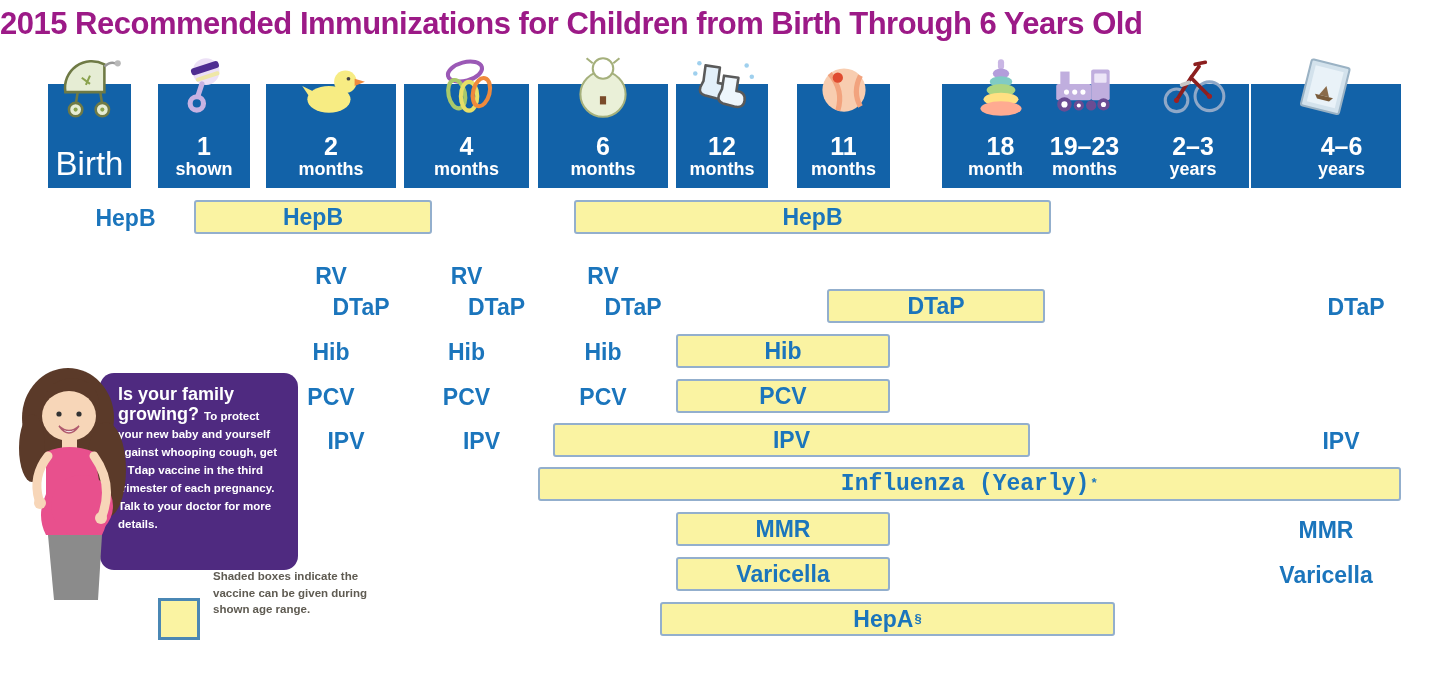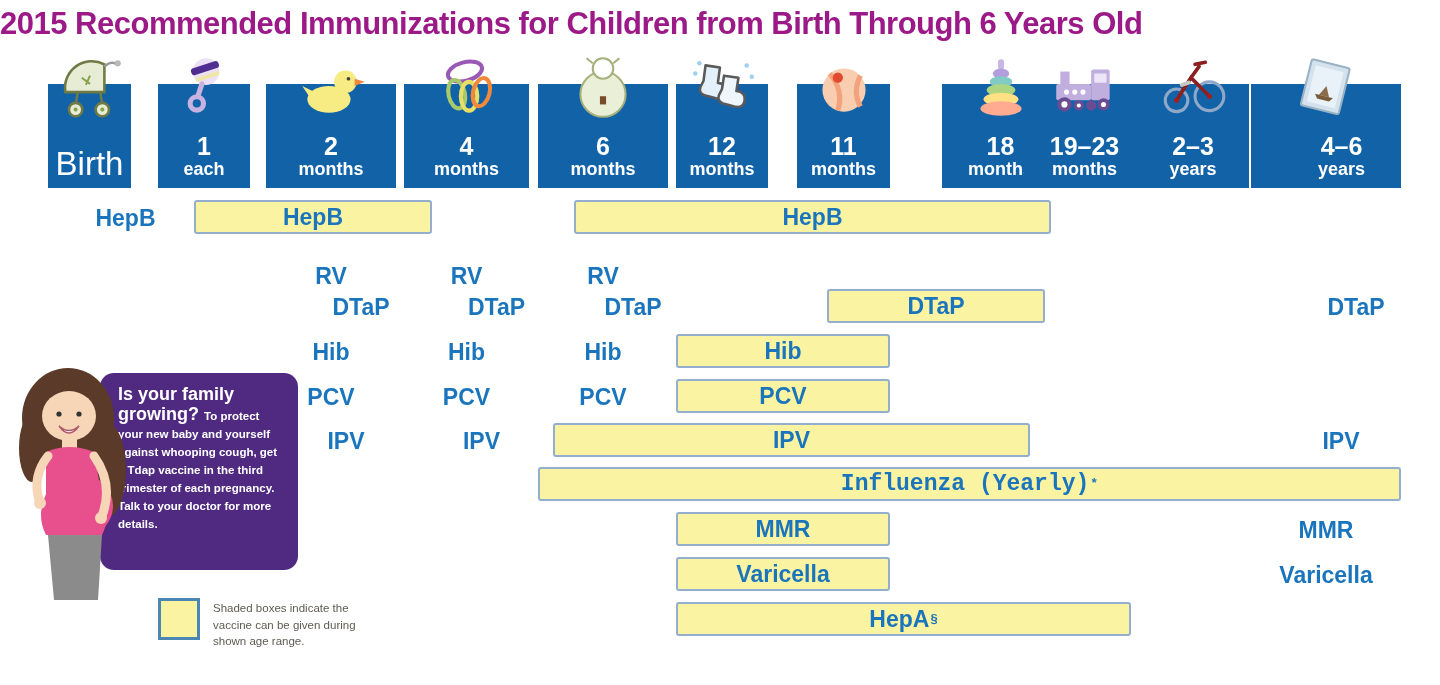--- a/index.html
+++ b/index.html
@@ -41,22 +41,22 @@
   }
   .callout-heading{font-size:18px;font-weight:bold;line-height:1.12;}
   .callout-body{font-size:11.5px;font-weight:bold;line-height:1.3;}
   .woman{position:absolute;left:6px;top:360px;width:132px;height:247px;z-index:2;}
   .woman svg{width:100%;height:100%;display:block;}
   .legend-swatch{
     position:absolute;left:158px;top:598px;width:42px;height:42px;box-sizing:border-box;
     background:var(--bar-yellow,#faf3a2);border:3px solid #4a87b4;
   }
   .legend-text{
-    position:absolute;left:213px;top:600px;width:168px;
-    font-size:11.5px;color:#5f5b52;line-height:1.45;font-weight:normal;
+    position:absolute;left:213px;top:568px;width:168px;
+    font-size:11.5px;color:#5f5b52;line-height:1.45;font-weight:bold;
   }
 </style>
 </head>
 <body>
 
 <div class="title">2015 Recommended Immunizations for Children from Birth Through 6 Years Old</div>
 
 <div id="header-row">
     <div class="agecol" style="left: 48px; width: 83px;">
       <div class="icon">
@@ -78,21 +78,21 @@
       <div class="icon">
         <svg viewBox="0 0 72 72">
           <circle cx="38" cy="20" r="13" fill="#ece0f6"></circle>
           <rect x="24" y="13" width="28" height="7" rx="3" fill="#4f2d91" transform="rotate(-18 38 20)"></rect>
           <rect x="26" y="23" width="24" height="4" rx="2" fill="#efe7a8" transform="rotate(-18 38 20)"></rect>
           <path d="M34 32 L30 44" stroke="#c7b2e2" stroke-width="5" stroke-linecap="round"></path>
           <circle cx="29" cy="51" r="6.5" fill="none" stroke="#c7b2e2" stroke-width="5"></circle>
         </svg>
       </div>
       <div class="age-num">1</div>
-      <div class="age-unit">each</div>
+      <div class="age-unit">shown</div>
     </div>
     <div class="agecol" style="left: 266px; width: 130px;">
       <div class="icon">
         <svg viewBox="0 0 72 72">
           <path d="M16 46 L8 34 L20 40 Z" fill="#f7ec83"></path>
           <ellipse cx="34" cy="47" rx="21" ry="13" fill="#f7ec83"></ellipse>
           <circle cx="50" cy="30" r="11" fill="#f7ec83"></circle>
           <path d="M59 27 L69 30 L59 34 Z" fill="#ef8a3c"></path>
           <circle cx="53" cy="27" r="1.8" fill="#444"></circle>
         </svg>
@@ -275,21 +275,21 @@
         <span>MMR</span>
       </div>
     </div>
     <div class="vrow" style="top: 557px;">
       <div class="vlabel" style="left: 1251px; width: 150px;">Varicella</div>
       <div class="vbox" style="left: 676px; width: 210px;">
         <span>Varicella</span>
       </div>
     </div>
     <div class="vrow" style="top: 602px;">
-      <div class="vbox" style="left: 676px; width: 451px;">
+      <div class="vbox" style="left: 660px; width: 451px;">
         <span>HepA</span>
         <sup>§</sup>
       </div>
     </div>
   </div>
 
 <div class="woman">
   <svg viewBox="0 0 132 247">
     <ellipse cx="62" cy="58" rx="46" ry="50" fill="#5b3a29"></ellipse>
     <ellipse cx="100" cy="110" rx="20" ry="48" fill="#5b3a29"></ellipse>

